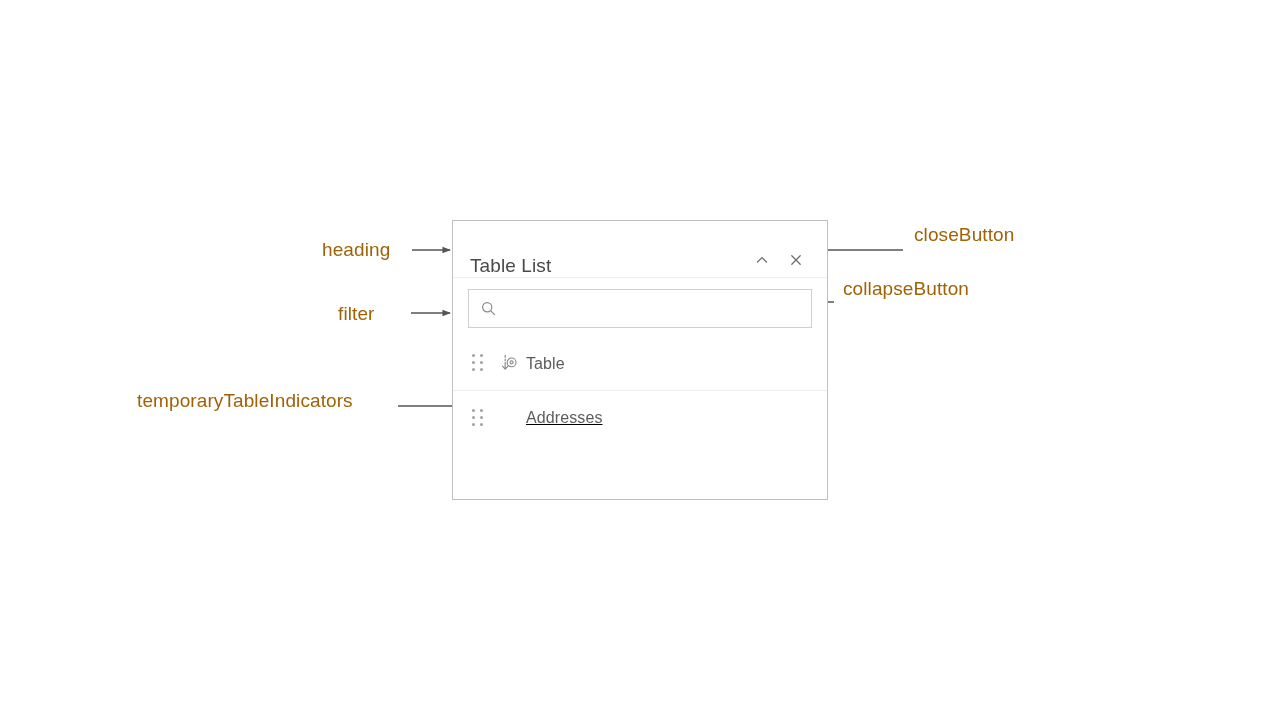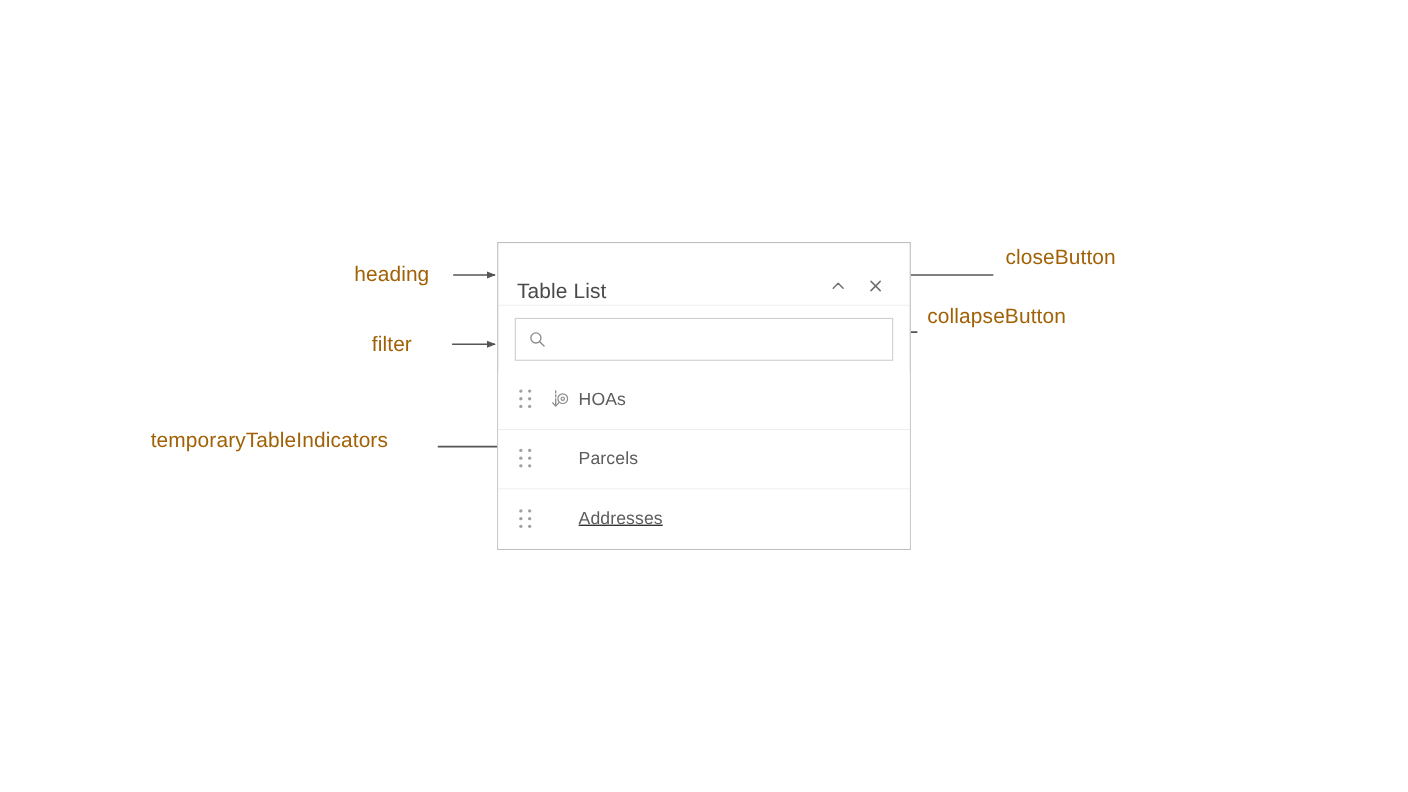--- a/index.html
+++ b/index.html
@@ -260,43 +260,31 @@
       <span class="temp-indicator">
         <svg width="20" height="20" viewBox="0 0 20 20">
           <circle cx="12.6" cy="8.4" r="4.4" fill="none" stroke-width="1.1"></circle>
           <circle cx="12.6" cy="8.4" r="1.5" fill="none" stroke-width="1.1"></circle>
           <line x1="6.2" y1="1.4" x2="6.2" y2="3.2" stroke-width="1.2" stroke-linecap="round"></line>
           <line x1="6.2" y1="5.0" x2="6.2" y2="6.8" stroke-width="1.2" stroke-linecap="round"></line>
           <line x1="6.2" y1="8.6" x2="6.2" y2="13.8" stroke-width="1.2" stroke-linecap="round"></line>
           <path d="M3.5 12.2 L6.2 15.2 L8.9 12.2" fill="none" stroke-width="1.2" stroke-linecap="round" stroke-linejoin="round"></path>
         </svg>
       </span>
-      <span class="row-label">HOAs</span>
+      <span class="row-label">Table</span>
     </div>
+
 
     <div class="table-row">
       <span class="drag-handle">
         <i></i>
           <i></i>
           <i></i>
           <i></i>
           <i></i>
           <i></i>
       </span>
       <span class="indicator-spacer"></span>
-      <span class="row-label">Parcels</span>
-    </div>
-
-    <div class="table-row">
-      <span class="drag-handle">
-        <i></i>
-          <i></i>
-          <i></i>
-          <i></i>
-          <i></i>
-          <i></i>
-      </span>
-      <span class="indicator-spacer"></span>
       <span class="row-label">Addresses</span>
     </div>
 
   </div>
 </div>
 
 </body></html>

